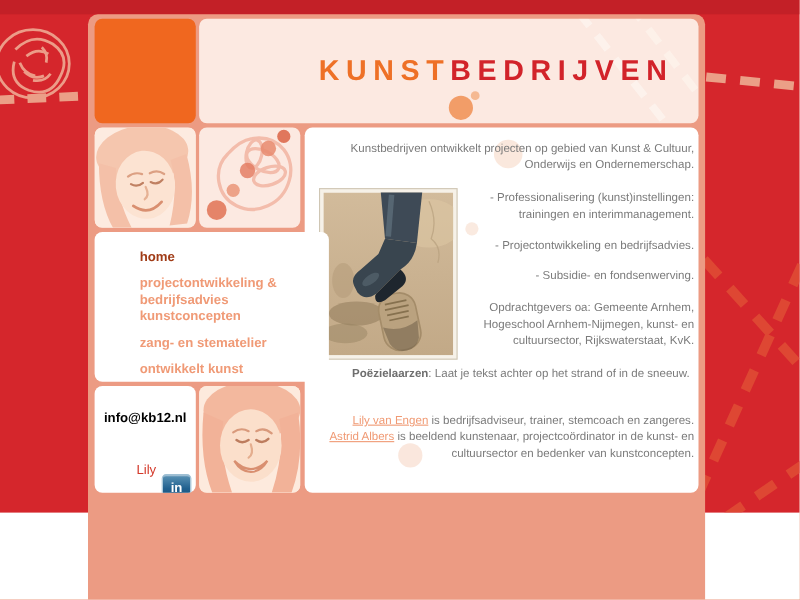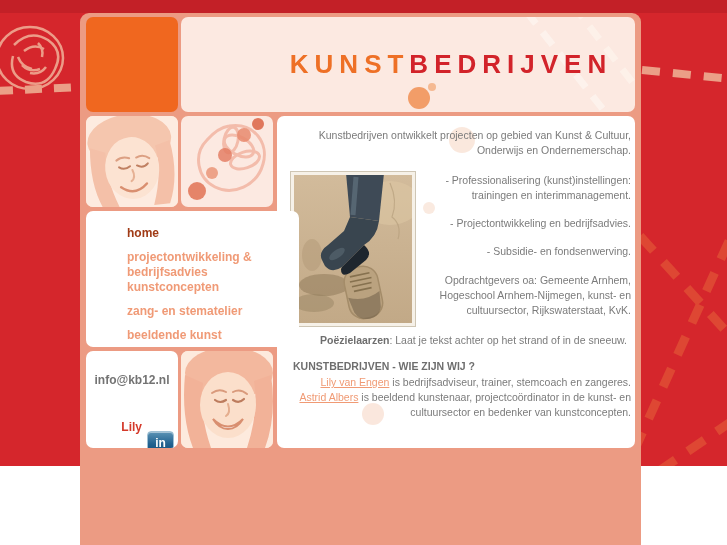--- a/index.html
+++ b/index.html
@@ -36,23 +36,23 @@
     display:flex;align-items:center;justify-content:center;padding-left:86px;box-sizing:border-box;
     font-weight:bold;font-size:26px;letter-spacing:6px;white-space:nowrap;
   }
   .title-kunst{color:#ee7026;}
   .title-bedrijven{color:#d2232a;}
   
   #nav-list{list-style:none;margin:0;padding:15px 8px 0 10px;font-size:12px;font-weight:bold;line-height:15px;}
   #nav-list li{margin-bottom:9px;color:#f09a76;cursor:pointer;}
   #nav-list li.active{color:#a03b16;}
   
-  #b-info .email{display:block;text-align:center;margin-top:22px;font-size:12px;font-weight:bold;color:#737373;text-decoration:none;}
+  #b-info .email{display:block;text-align:center;margin-top:22px;font-size:12px;font-weight:bold;color:#000000;text-decoration:none;}
   .li-row{display:flex;justify-content:flex-end;align-items:center;margin:3px 4px 0 0;}
-  .li-name{font-size:12px;font-weight:bold;color:#d4392a;margin-right:5px;}
+  .li-name{font-size:12px;font-weight:normal;color:#d4392a;margin-right:5px;}
   .li-badge{
     width:25px;height:22px;border-radius:4px;
     background:linear-gradient(#5b93b5 0%,#21618f 55%,#174f79 100%);
     border:1px solid #9fc0d4;box-shadow:inset 0 1px 0 rgba(255,255,255,.45);
     color:#ffffff;font-weight:bold;font-size:12px;line-height:22px;text-align:center;cursor:pointer;margin-top:32px;
   }
   #li-rows{margin-top:12px;}
   
   .mtext{position:absolute;font-size:10.5px;line-height:15px;color:#7b7b7b;text-align:right;}
   #intro{left:16px;top:12px;width:338px;}
@@ -206,37 +206,36 @@
 &nbsp;&nbsp;trainingen en interimmanagement.</div>
       <div class="service">- Projectontwikkeling en bedrijfsadvies.</div>
       <div class="service">- Subsidie- en fondsenwerving.</div>
       <div id="clients">Opdrachtgevers oa: Gemeente Arnhem, Hogeschool Arnhem-Nijmegen, kunst- en cultuursector, Rijkswaterstaat, KvK.</div>
     </div>
 
     <div id="poezie" class="mtext">
       <span class="b">Poëzielaarzen</span><span>: Laat je tekst achter op het strand of in de sneeuw.</span>
     </div>
 
-    <div id="who" class="mtext">KUNSTBEDRIJVEN - WIE ZIJN WIJ ?</div>
 
     <div id="lily-line" class="mtext">
       <a class="tlink">Lily van Engen</a><span> is bedrijfsadviseur, trainer, stemcoach en zangeres.</span>
     </div>
 
     <div id="astrid-line" class="mtext">
       <a class="tlink">Astrid Albers</a><span> is beeldend kunstenaar, projectcoördinator in de kunst- en cultuursector en bedenker van kunstconcepten.</span>
     </div>
   </div>
 
   <div id="b-nav" class="blk">
     <ul id="nav-list">
       <li class="active"><span>home</span></li>
       <li><span>projectontwikkeling &amp; bedrijfsadvies kunstconcepten</span></li>
       <li><span>zang- en stematelier</span></li>
-      <li><span>beeldende kunst</span></li>
+      <li><span>ontwikkelt kunst</span></li>
 
     </ul>
   </div>
 
   <div id="b-info" class="blk">
     <a class="email">info@kb12.nl</a>
     <div id="li-rows">
       <div class="li-row">
         <span class="li-name">Lily</span>
         <span class="li-badge">in</span>

